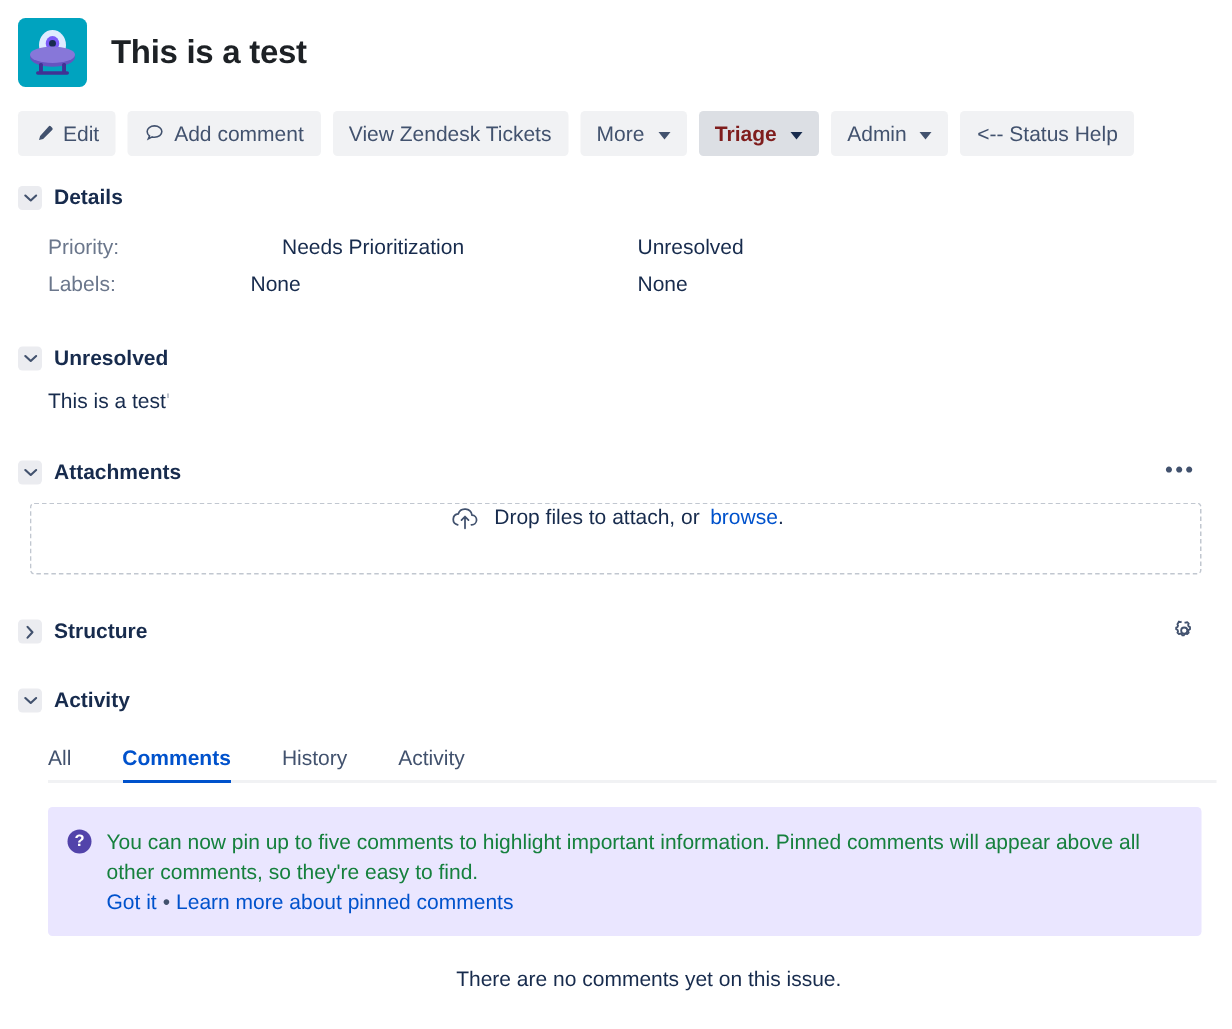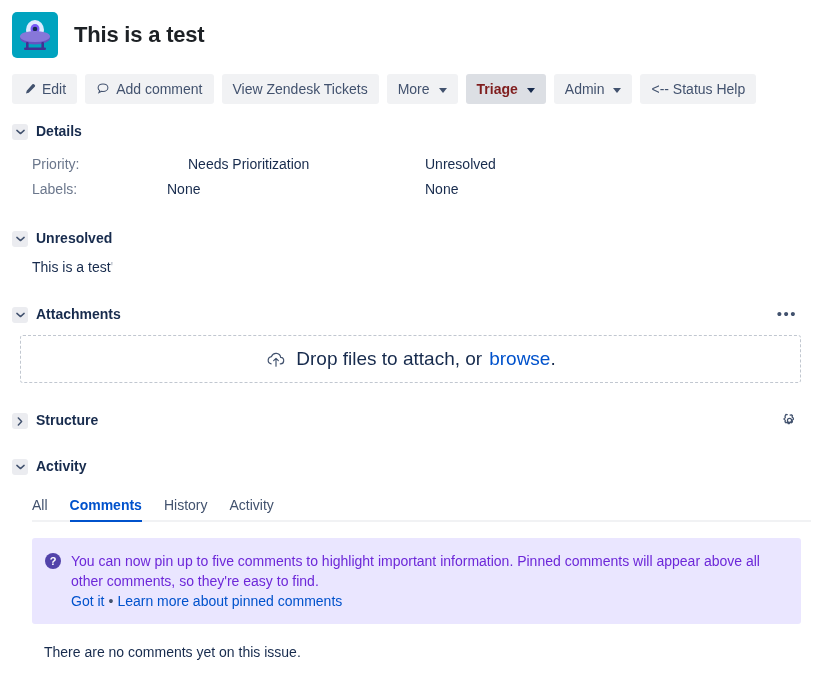--- a/index.html
+++ b/index.html
@@ -185,44 +185,43 @@
   }
   .desc-tail { color: #B3BAC5; }
 
   
   .dropzone {
     margin: 12px 20px 0 8px;
     height: 48px;
     border: 1px dashed #C1C7D0;
     border-radius: 3px;
     display: flex;
-    align-items: center;
     justify-content: center;
     gap: 9px;
-    font-size: 19px;
+    font-size: 14px;
     color: #172B4D;
     box-sizing: border-box;
   }
   .link {
     color: #0052CC;
     text-decoration: none;
     cursor: pointer;
   }
   .dots {
     letter-spacing: 1.5px;
     font-size: 15px;
     line-height: 10px;
     color: #42526E;
   }
 
   
   .tabs {
     display: flex;
     align-items: flex-end;
-    gap: 22px;
+    gap: 34px;
     margin: 18px 0 0 20px;
     border-bottom: 2px solid #F1F2F4;
     width: 779px;
     box-sizing: border-box;
     height: 29px;
   }
   .tab {
     font-size: 14px;
     color: #42526E;
     padding-bottom: 7px;
@@ -263,33 +262,34 @@
     display: flex;
     align-items: center;
     justify-content: center;
     flex: 0 0 auto;
     margin-top: 2px;
     line-height: 16px;
   }
   .banner-body {
     font-size: 14px;
     line-height: 20px;
-    color: #6d28d9;
+    color: #15803d;
   }
   .banner-actions {
     margin-top: 0;
     font-size: 14px;
     line-height: 20px;
   }
   .sep { color: #42526E; margin: 0 4px; }
 
   .no-comments {
     margin: 20px 0 0 32px;
     font-size: 14px;
     color: #172B4D;
+    text-align: center;
   }
 </style>
 </head>
 <body>
 
 <div class="page">
 
   <div class="header">
     <div class="project-avatar">
       <svg width="46" height="46" viewBox="0 0 46 46" aria-hidden="true">

